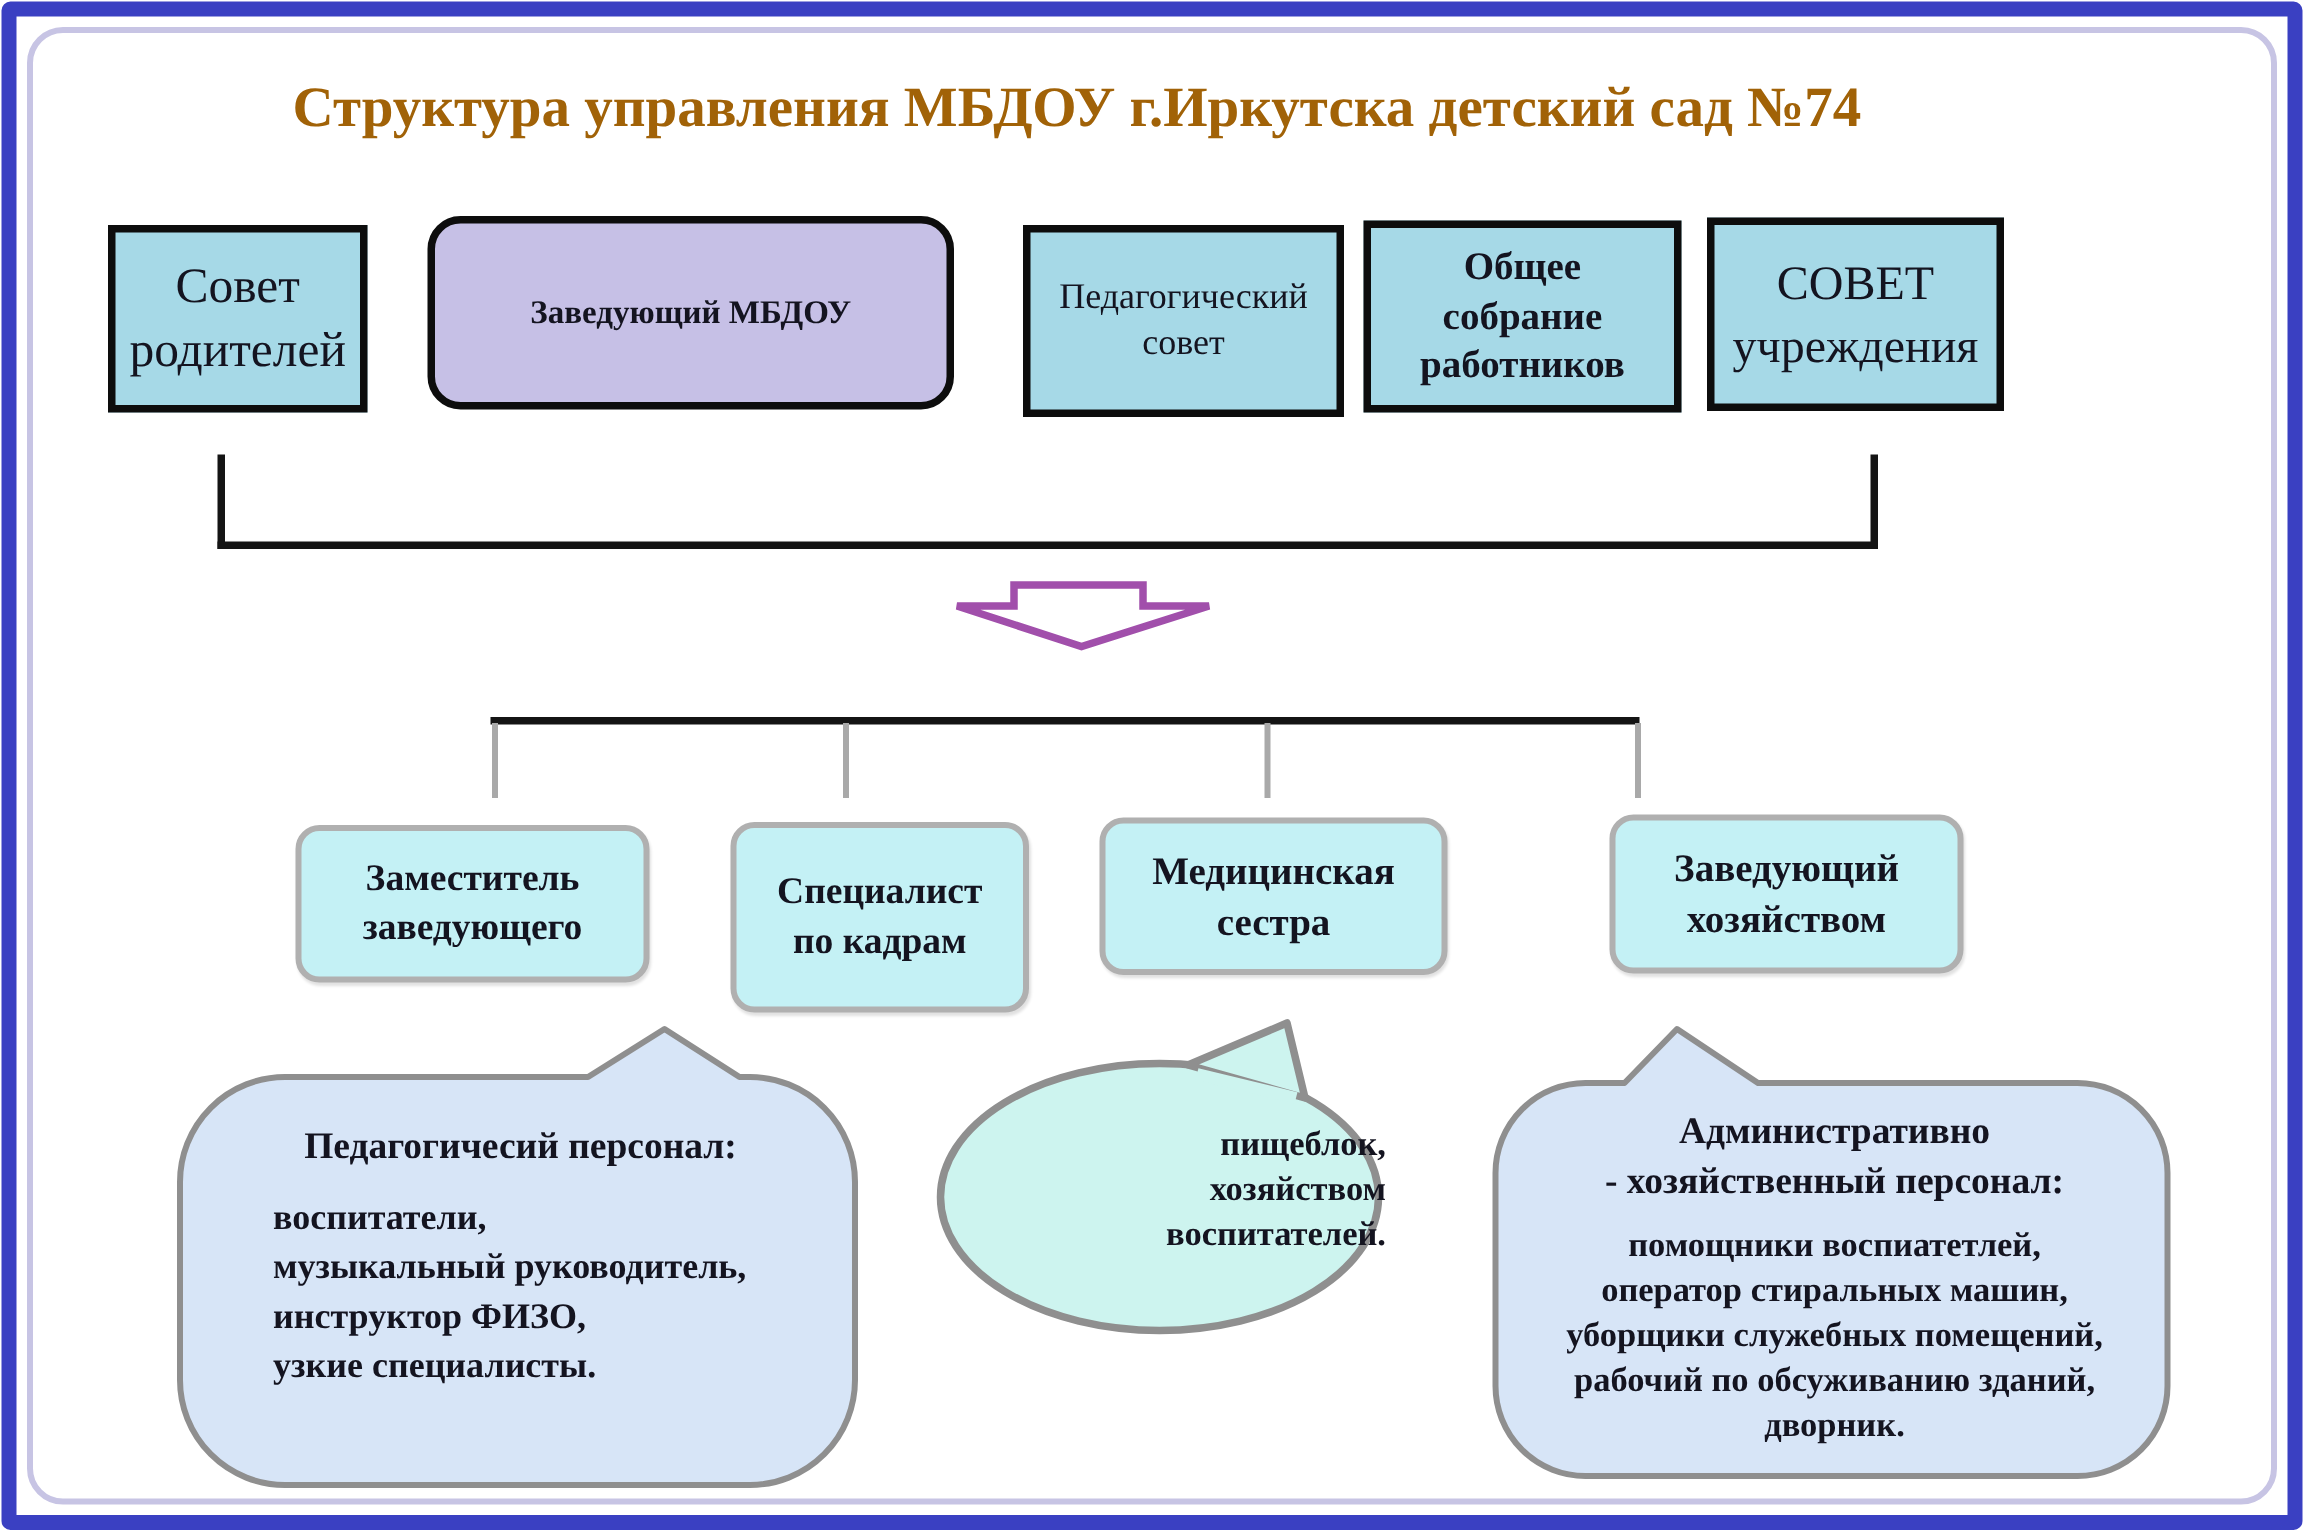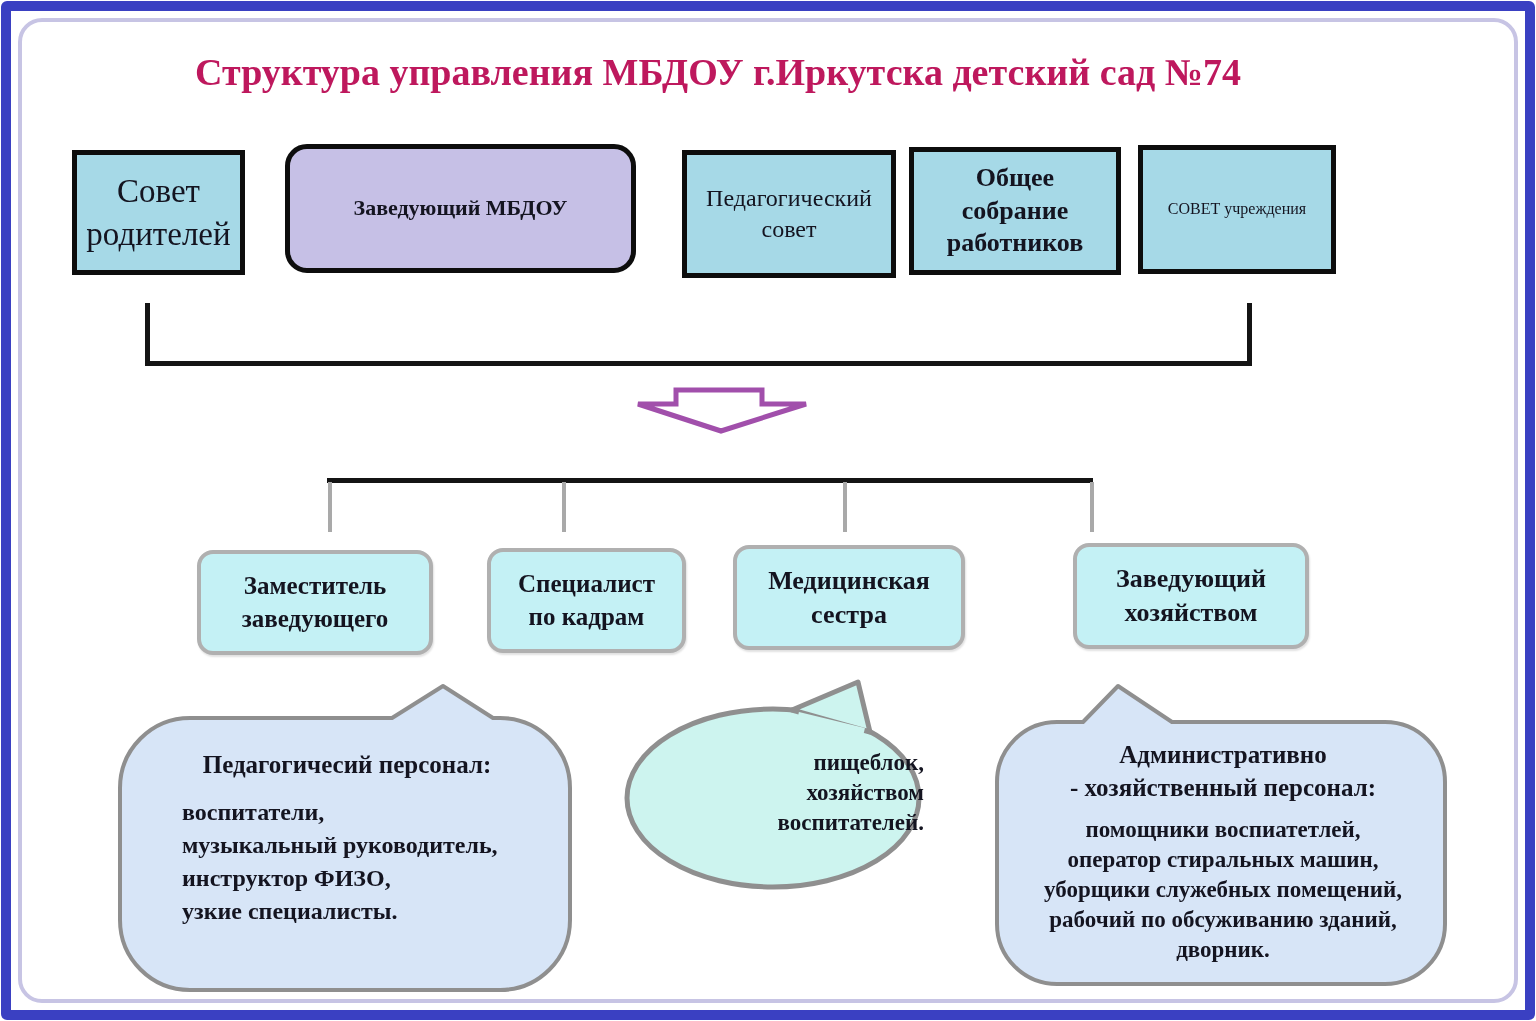--- a/index.html
+++ b/index.html
@@ -16,21 +16,21 @@
     --arrow-purple:#a14fab;
     --connector-gray:#a9a9a9;
     --text-dark:#141420;
   }
   *{box-sizing:border-box;margin:0;padding:0;}
   html,body{background:#fff;}
   body{font-family:"Liberation Serif","DejaVu Serif",serif;color:var(--text-dark);}
   .page{position:relative;width:1536px;height:1021px;background:#fff;overflow:hidden;}
   .frame-outer{position:absolute;inset:1px;border:10px solid var(--frame-outer);border-radius:6px;pointer-events:none;}
   .frame-inner{position:absolute;inset:18px;border:4px solid var(--frame-inner);border-radius:24px;pointer-events:none;}
-  .title{position:absolute;left:40px;right:140px;top:50px;text-align:center;font-size:38px;font-weight:bold;color:#be185d;}
+  .title{position:absolute;left:40px;right:140px;top:50px;text-align:center;font-size:38px;font-weight:bold;color:#a16207;}
   .obox{position:absolute;display:flex;align-items:center;justify-content:center;text-align:center;line-height:1.3;}
   .box-dark{background:var(--box-blue);border:5px solid var(--border-black);}
   .box-purple{background:var(--box-purple);border:5px solid var(--border-black);border-radius:22px;font-weight:bold;}
   .box-cyan{background:var(--box-cyan);border:4px solid var(--border-gray);border-radius:16px;font-weight:bold;box-shadow:1px 2px 2px rgba(0,0,0,0.12);}
   .line{position:absolute;background:#141414;}
   .gline{position:absolute;background:var(--connector-gray);}
   .callout{position:absolute;}
   .callout svg{position:absolute;left:0;top:0;overflow:visible;}
   .callout-title{position:absolute;left:0;right:0;text-align:center;font-weight:bold;font-size:25px;line-height:33px;}
   .callout-items{position:absolute;font-weight:bold;}
@@ -52,42 +52,42 @@
   </div>
   <div class="obox box-purple" style="left:285px;top:144px;width:351px;height:129px;font-size:22px;">
     <span>Заведующий МБДОУ</span>
   </div>
   <div class="obox box-dark" style="left:682px;top:150px;width:214px;height:128px;font-size:24px;padding:0 8px;">
     <span>Педагогический совет</span>
   </div>
   <div class="obox box-dark" style="left:909px;top:147px;width:212px;height:128px;font-size:26px;font-weight:bold;padding:0 24px;line-height:1.25;">
     <span>Общее собрание работников</span>
   </div>
-  <div class="obox box-dark" style="left:1138px;top:145px;width:198px;height:129px;font-size:16px;padding:0 22px;">
+  <div class="obox box-dark" style="left:1138px;top:145px;width:198px;height:129px;font-size:32px;padding:0 22px;">
     <span>СОВЕТ учреждения</span>
   </div>
 
   <div class="line" style="left:145px;top:303px;width:5px;height:63px;"></div>
   <div class="line" style="left:1247px;top:303px;width:5px;height:63px;"></div>
   <div class="line" style="left:145px;top:361px;width:1107px;height:5px;"></div>
 
   <svg style="position:absolute;left:634px;top:387px;" width="176" height="48" viewBox="0 0 176 48">
     <polygon points="42,3 128,3 128,17 172,17 87,44 4,17 42,17" style="fill:#ffffff;stroke:var(--arrow-purple);" stroke-width="5"></polygon>
   </svg>
 
   <div class="line" style="left:327px;top:478px;width:766px;height:5px;"></div>
   <div class="gline" style="left:328px;top:482px;width:4px;height:50px;"></div>
   <div class="gline" style="left:562px;top:482px;width:4px;height:50px;"></div>
   <div class="gline" style="left:843px;top:482px;width:4px;height:50px;"></div>
   <div class="gline" style="left:1090px;top:482px;width:4px;height:50px;"></div>
 
   <div class="obox box-cyan" style="left:197px;top:550px;width:236px;height:105px;font-size:25px;padding:0 14px;">
     <span>Заместитель заведующего</span>
   </div>
-  <div class="obox box-cyan" style="left:487px;top:548px;width:199px;height:105px;font-size:25px;padding:0 22px;">
+  <div class="obox box-cyan" style="left:487px;top:548px;width:199px;height:127px;font-size:25px;padding:0 22px;">
     <span>Специалист по кадрам</span>
   </div>
   <div class="obox box-cyan" style="left:733px;top:545px;width:232px;height:105px;font-size:26px;padding:0 12px;">
     <span>Медицинская сестра</span>
   </div>
   <div class="obox box-cyan" style="left:1073px;top:543px;width:236px;height:106px;font-size:26px;padding:0 26px;">
     <span>Заведующий хозяйством</span>
   </div>
 
   <div class="callout" style="left:116px;top:682px;width:462px;height:312px;">

